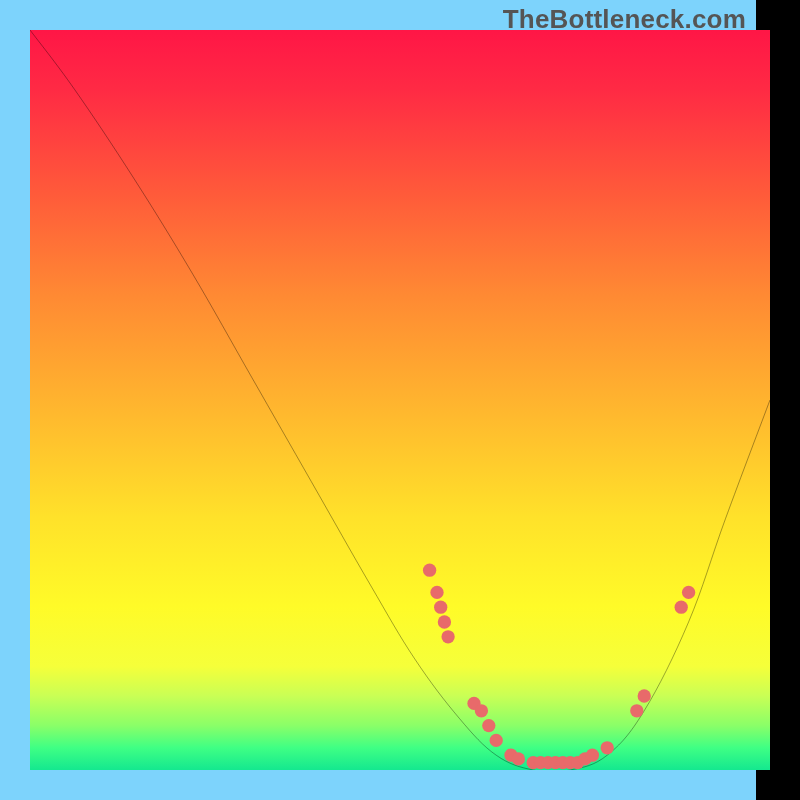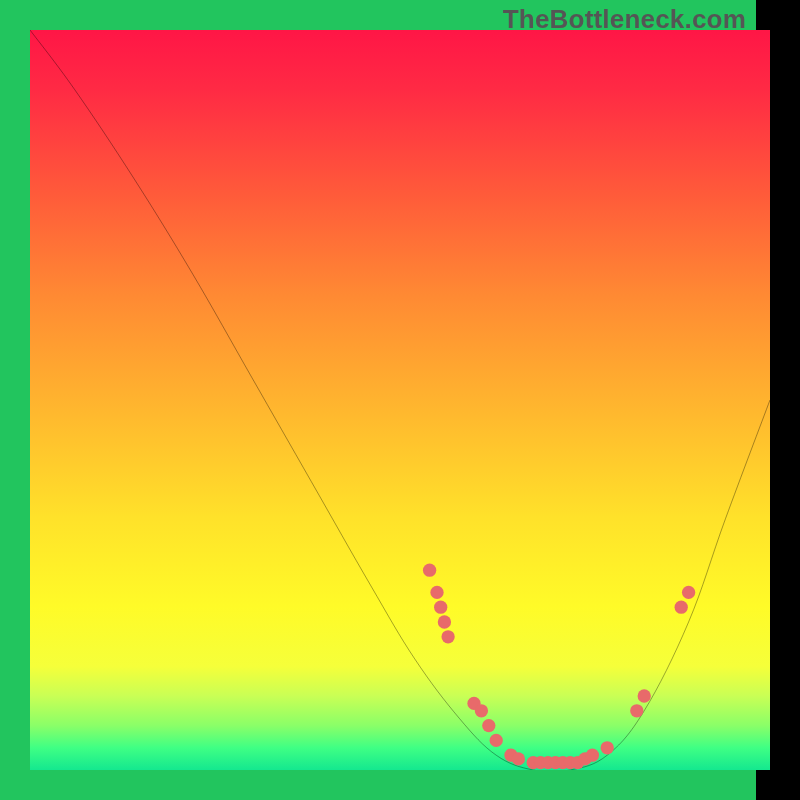--- a/index.html
+++ b/index.html
@@ -8,21 +8,21 @@
     width: 800px;
     height: 800px;
     background: #000;
     font-family: Arial, sans-serif;
     overflow: hidden;
   }
   .frame {
     position: relative;
     width: 756px;
     height: 800px;
-    background: #22c55e;
+    background: #7dd3fc;
   }
   .watermark {
     position: absolute;
     top: 4px;
     right: 10px;
     color: #555;
     font-size: 26px;
     font-weight: 600;
     letter-spacing: 0.2px;
     z-index: 10;

